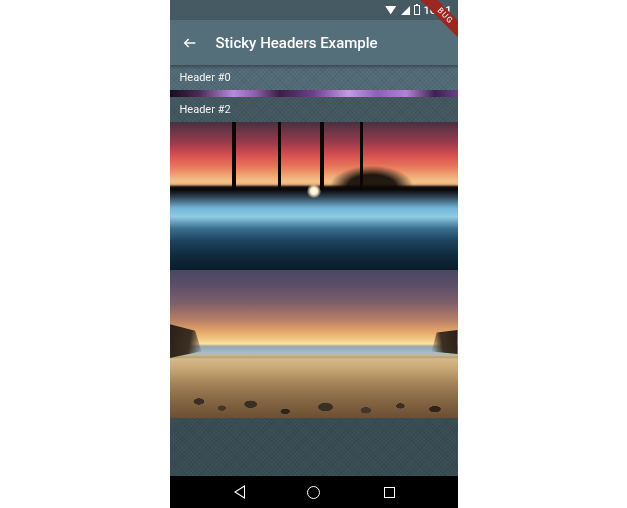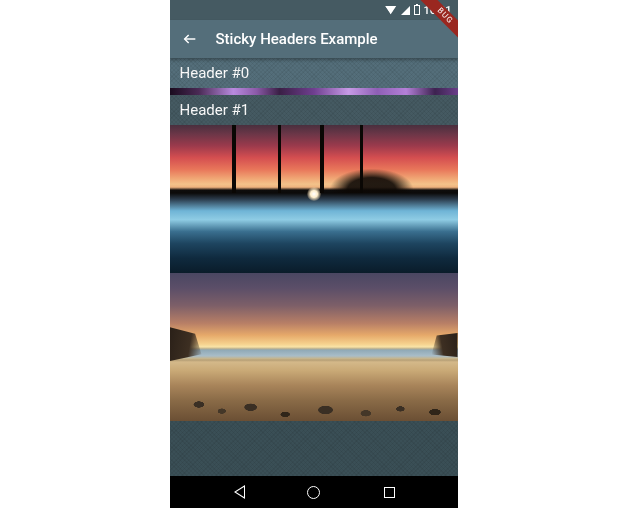--- a/index.html
+++ b/index.html
@@ -82,21 +82,21 @@
     color: #fff;
     font-size: 8px;
     text-align: center;
     line-height: 12px;
     transform: rotate(45deg);
     letter-spacing: 1px;
     z-index: 10;
   }
   
   .app-bar {
-    height: 38px;
+    height: 45px;
     background: #546e7a;
     display: flex;
     align-items: center;
     padding: 0 12px;
     gap: 18px;
     color: #fff;
     box-shadow: 0 2px 3px rgba(0,0,0,0.3);
     z-index: 2;
   }
   .back-arrow {
@@ -111,21 +111,21 @@
   }
   
   .content {
     flex: 1;
     overflow: hidden;
     position: relative;
   }
   .header-row {
     background: #455a62;
     color: #fff;
-    font-size: 15px;
+    font-size: 11px;
     padding: 6px 10px;
     position: relative;
   }
   .header-top {
     background: #546e7a;
   }
   .img-block {
     width: 100%;
     display: block;
     position: relative;
@@ -290,21 +290,21 @@
       </svg>
     </span>
     <span class="app-title">Sticky Headers Example</span>
   </div>
 
   <div class="content texture">
 
     <div class="header-row header-top texture">Header #0</div>
     <div class="img-block img0"></div>
 
-    <div class="header-row texture">Header #1</div>
+    <div class="header-row texture">Header #2</div>
     <div class="img-block img1">
       <div class="sun"></div>
     </div>
 
     <div class="img-block img2">
       <div class="cliff-left"></div>
       <div class="cliff-right"></div>
     </div>
 
 

